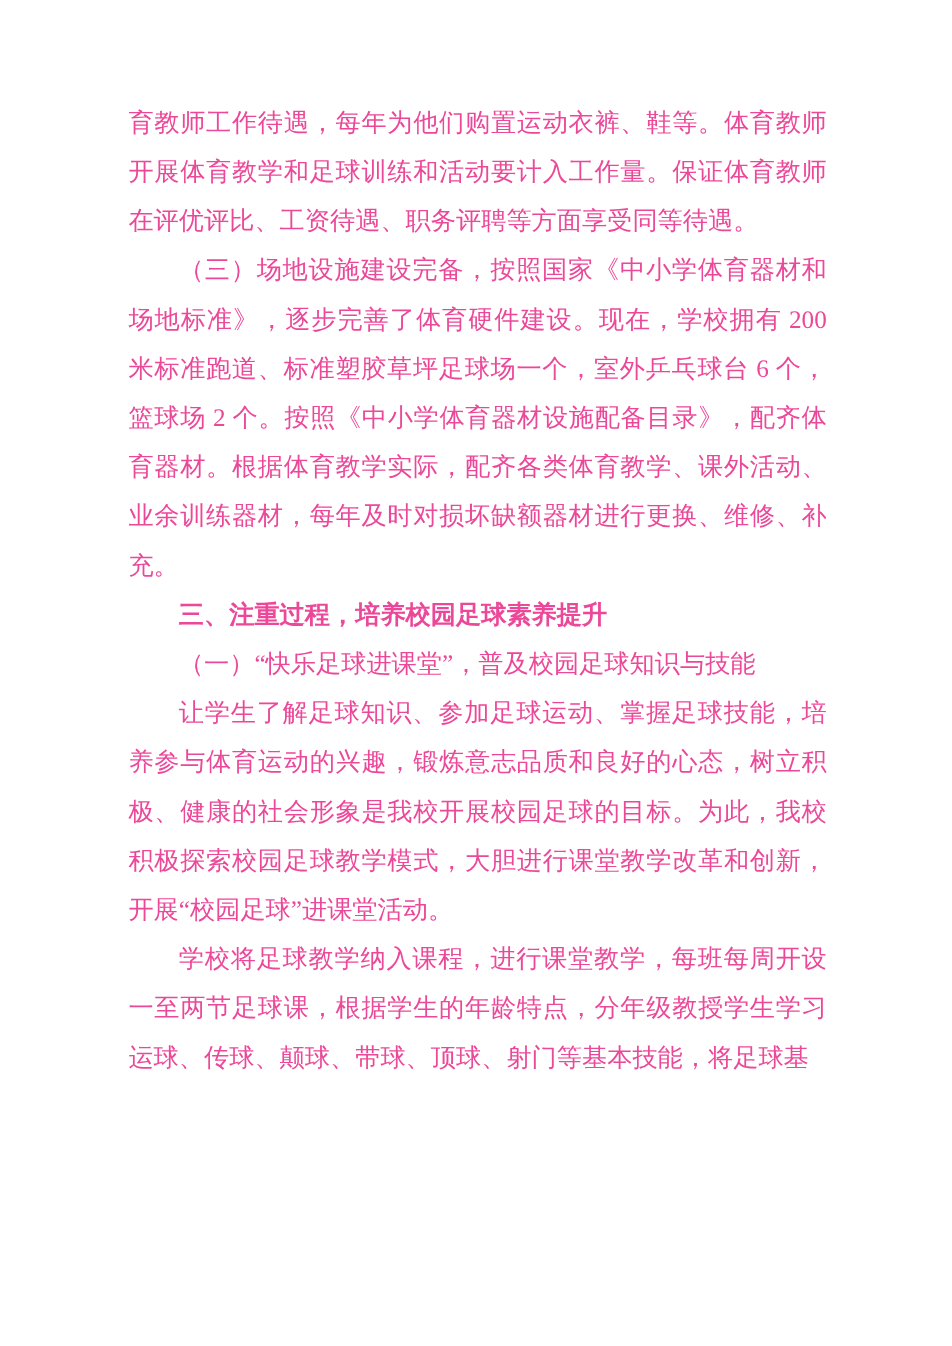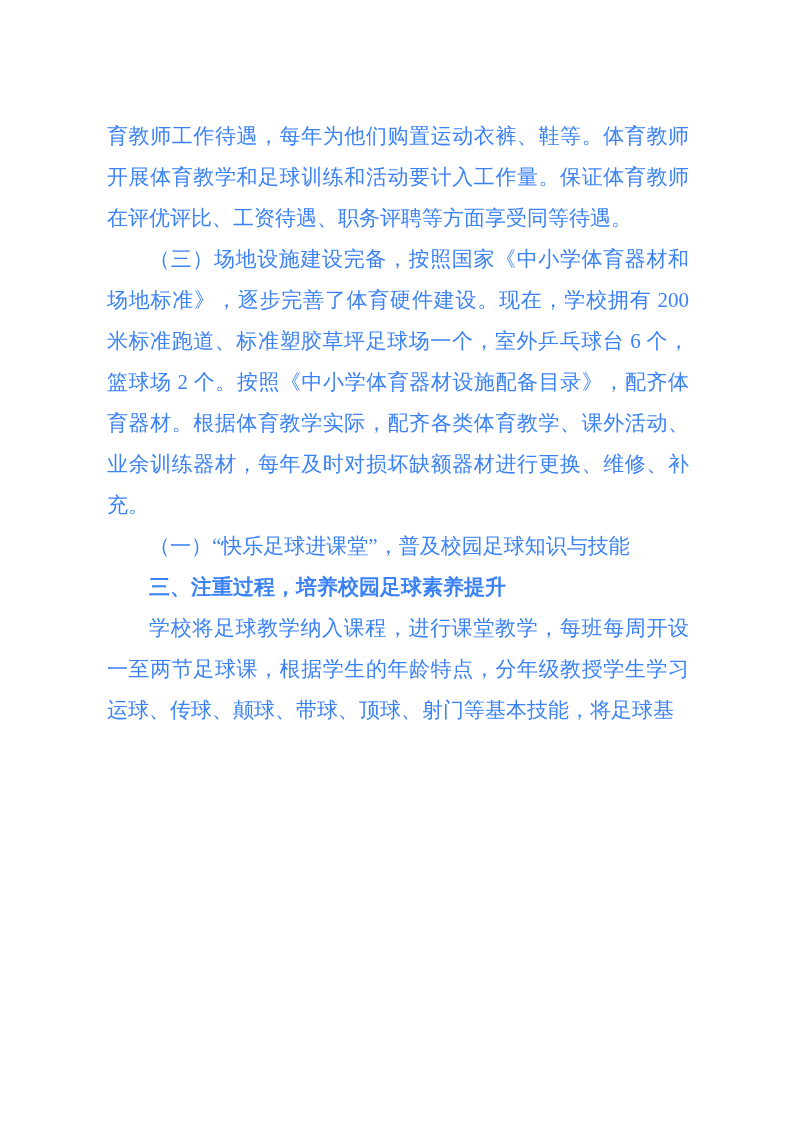--- a/index.html
+++ b/index.html
@@ -7,42 +7,43 @@
     padding: 0;
     background: #ffffff;
   }
   .page {
     position: relative;
     width: 793px;
     height: 1122px;
     margin: 0 auto;
     background: #ffffff;
     box-sizing: border-box;
-    padding: 116px 104px 0 107px;
+    padding: 82px 104px 0 107px;
     overflow: hidden;
     font-family: "Liberation Serif", "DejaVu Serif", serif;
     font-size: 21px;
     line-height: 41px;
-    color: #3b82f6;
+    color: #ec4899;
   }
   .para {
     margin: 0;
     text-align: justify;
     word-break: break-all;
   }
   .indent {
     text-indent: 2em;
   }
   .heading {
     font-weight: bold;
     text-indent: 2em;
   }
 </style>
 </head>
 <body>
 
 <div class="page">
   <p class="para">育教师工作待遇，每年为他们购置运动衣裤、鞋等。体育教师开展体育教学和足球训练和活动要计入工作量。保证体育教师在评优评比、工资待遇、职务评聘等方面享受同等待遇。</p>
   <p class="para indent">（三）场地设施建设完备，按照国家《中小学体育器材和场地标准》，逐步完善了体育硬件建设。现在，学校拥有 200 米标准跑道、标准塑胶草坪足球场一个，室外乒乓球台 6 个，篮球场 2 个。按照《中小学体育器材设施配备目录》，配齐体育器材。根据体育教学实际，配齐各类体育教学、课外活动、业余训练器材，每年及时对损坏缺额器材进行更换、维修、补充。</p>
+  <p class="para heading">三、注重过程，培养校园足球素养提升</p>
   <p class="para indent">（一）“快乐足球进课堂”，普及校园足球知识与技能</p>
-  <p class="para heading">三、注重过程，培养校园足球素养提升</p>
+  <p class="para indent">让学生了解足球知识、参加足球运动、掌握足球技能，培养参与体育运动的兴趣，锻炼意志品质和良好的心态，树立积极、健康的社会形象是我校开展校园足球的目标。为此，我校积极探索校园足球教学模式，大胆进行课堂教学改革和创新，开展“校园足球”进课堂活动。</p>
   <p class="para indent">学校将足球教学纳入课程，进行课堂教学，每班每周开设一至两节足球课，根据学生的年龄特点，分年级教授学生学习运球、传球、颠球、带球、顶球、射门等基本技能，将足球基</p>
 </div>
 
 </body></html>

